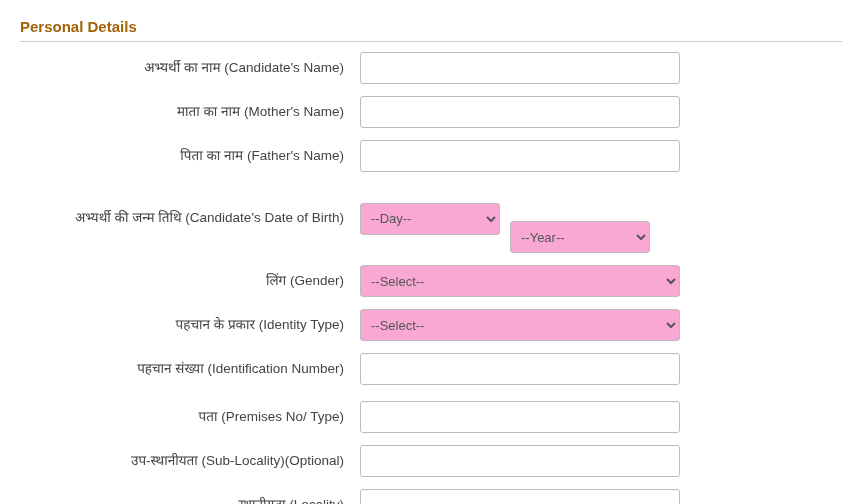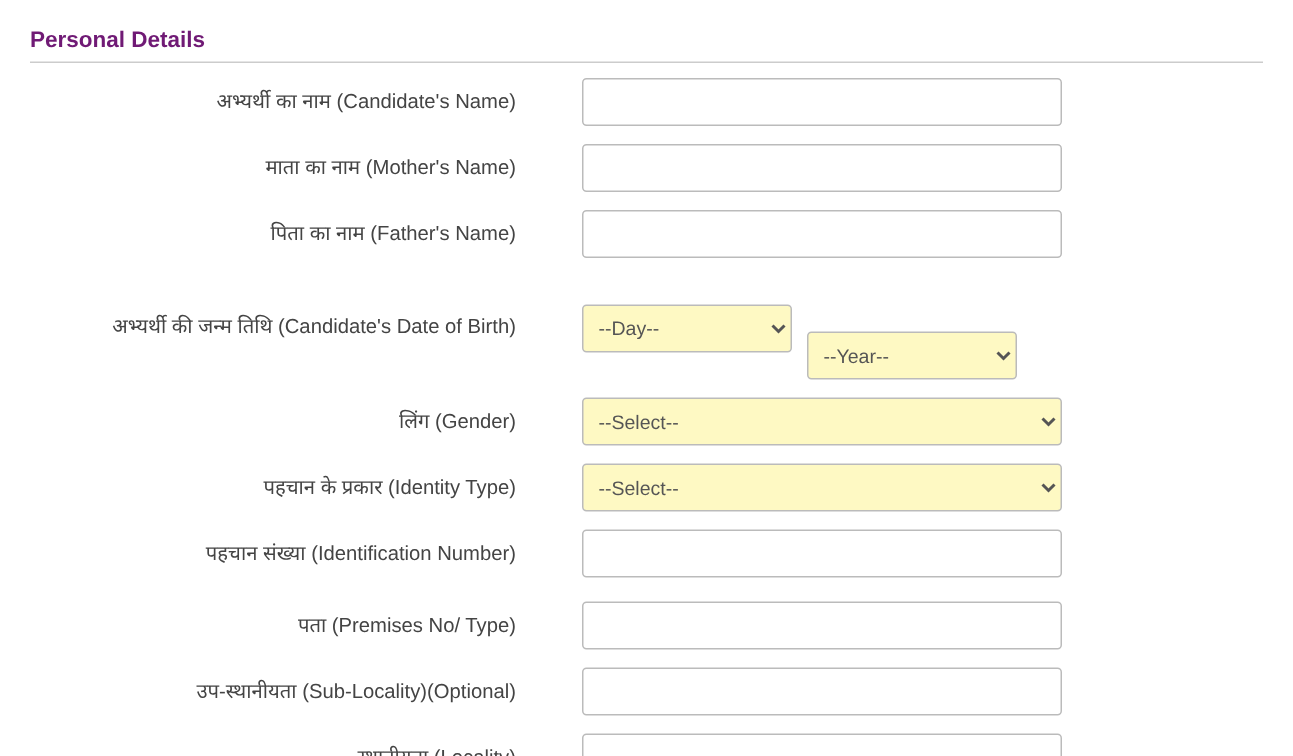--- a/index.html
+++ b/index.html
@@ -11,37 +11,36 @@
     body {
       font-family: Arial, sans-serif;
       font-size: 14px;
       background: #fff;
       color: #333;
       padding: 10px 20px;
       width: 862px;
     }
 
     .section-title {
-      color: #701a75;
+      color: #a16207;
       font-size: 15px;
       font-weight: bold;
       padding: 8px 0 6px 0;
       border-bottom: 1px solid #ccc;
       margin-bottom: 10px;
     }
 
     .form-section {
       margin-bottom: 16px;
     }
 
     .form-row {
       display: flex;
       align-items: center;
       margin-bottom: 12px;
-      gap: 28px;
     }
 
     .form-label {
       text-align: right;
       width: 340px;
       min-width: 340px;
       padding-right: 16px;
       font-size: 13.5px;
       color: #444;
       line-height: 1.4;
@@ -57,21 +56,21 @@
       outline: none;
       background: #fff;
     }
 
     .form-select {
       height: 32px;
       border: 1px solid #bbb;
       border-radius: 3px;
       padding: 4px 6px;
       font-size: 13px;
-      background: #fef9c3;
+      background: #f9a8d4;
       outline: none;
       color: #555;
       cursor: pointer;
       appearance: auto;
     }
 
     .dob-container {
       display: flex;
       gap: 10px;
       align-items: center;

